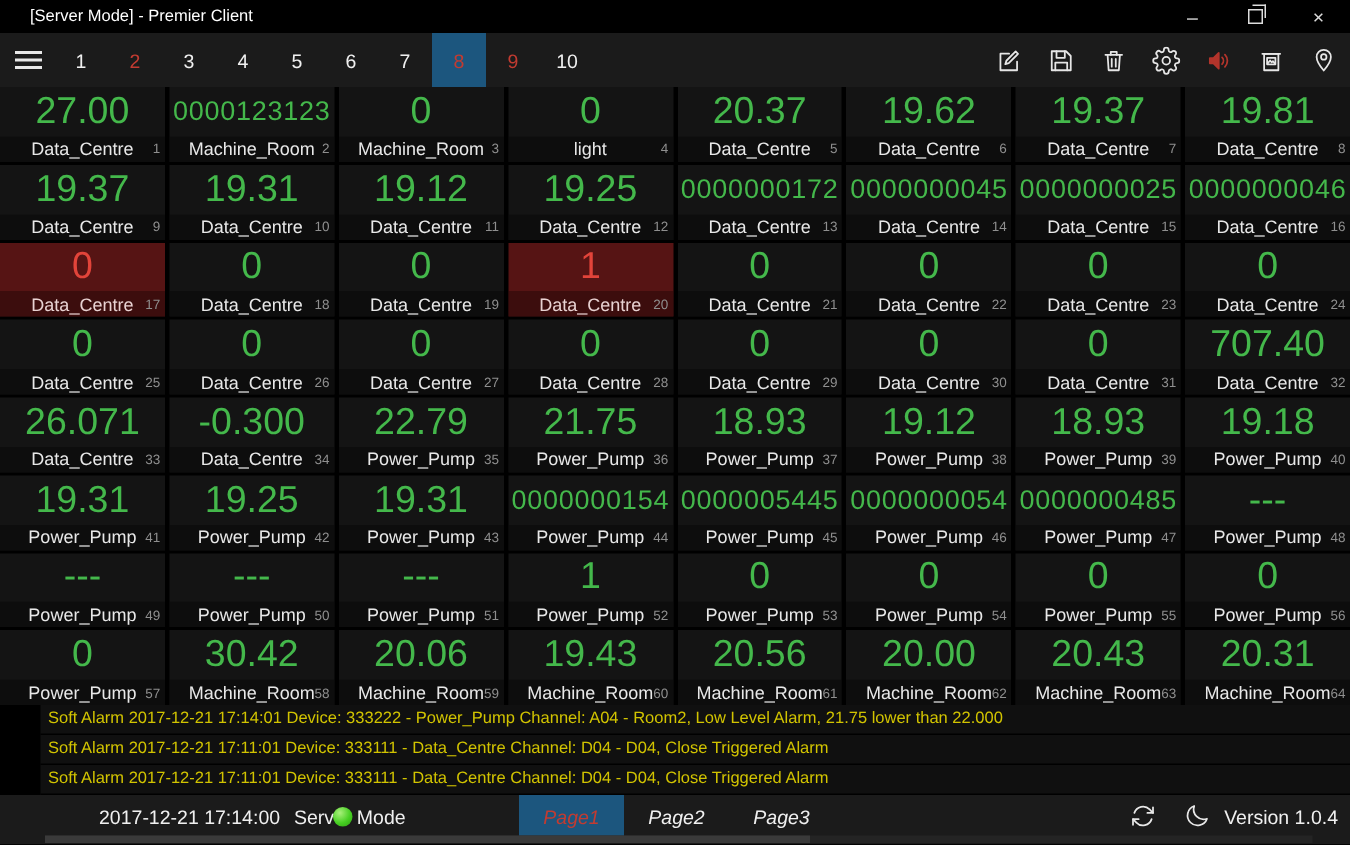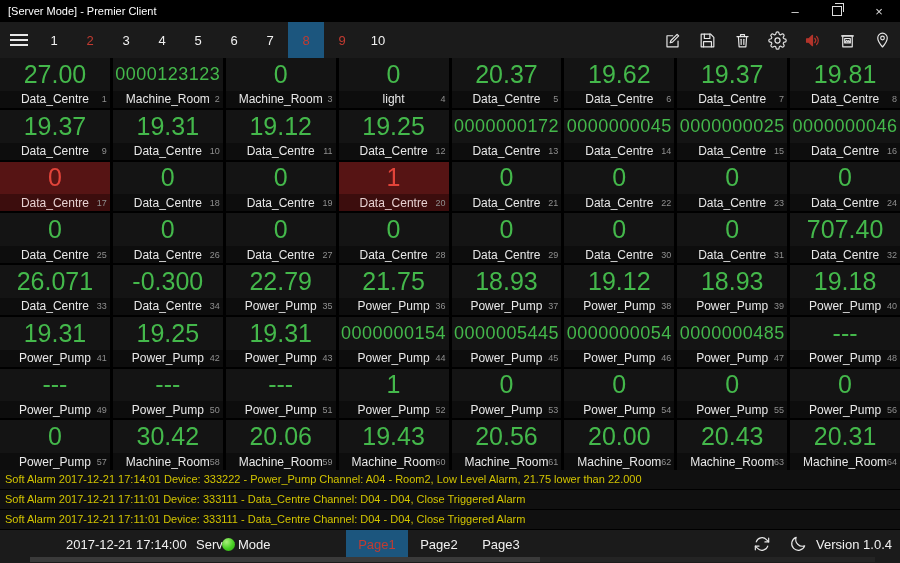--- a/index.html
+++ b/index.html
@@ -2,21 +2,21 @@
 <html><head>
 <meta charset="utf-8">
 <style>
   html,body{margin:0;padding:0;background:#000;}
   #app{position:relative;width:900px;height:563px;background:#000;overflow:hidden;
        font-family:"Liberation Sans",sans-serif;color:#eee;cursor:default;
        --green:#44b84b;--red:#e2443a;--alarm-bg:#561414;--blue:#1c567e;
        --tabred:#c23b31;--yellow:#d2c400;}
   
   .titlebar{height:22px;background:#000;display:flex;align-items:center;}
-  .title{flex:1;padding-left:8px;font-size:11px;color:#fff;white-space:nowrap;}
+  .title{flex:1;padding-left:20px;font-size:11px;color:#fff;white-space:nowrap;}
   .win-controls{display:flex;height:100%;}
   .win-btn{width:42px;display:flex;align-items:center;justify-content:center;color:#ddd;font-size:13px;}
   .restore-box{width:8px;height:8px;border:1px solid #ddd;position:relative;}
   .restore-box::before{content:"";position:absolute;top:-4px;left:2px;width:8px;height:8px;
     border-top:1px solid #ddd;border-right:1px solid #ddd;}
   
   .toolbar{height:36px;background:#1b1b1b;display:flex;align-items:stretch;}
   .hamburger{width:36px;display:flex;flex-direction:column;justify-content:center;gap:3px;
     padding-left:10px;box-sizing:border-box;}
   .hamburger span{width:18px;height:2px;background:#e8e8e8;}
@@ -38,30 +38,30 @@
   .cell-value.small{font-size:18px;letter-spacing:.5px;}
   .cell.alarm .cell-value{color:var(--red);}
   .cell-bottom{height:17px;position:relative;display:flex;align-items:center;justify-content:center;
     background:rgba(0,0,0,.3);font-size:12px;color:#e8e8e8;}
   .cell.alarm .cell-bottom{color:#e8d2d2;}
   .cell-index{position:absolute;right:3px;font-size:9px;color:#8f8f8f;}
   
   .alarm-list{height:60px;background:#000;}
   .alarm-row{box-sizing:border-box;height:20px;line-height:19px;background:#101010;
     border-bottom:1px solid #000;font-size:11px;color:var(--yellow);padding-left:5px;
-    white-space:nowrap;overflow:hidden;}
+    white-space:nowrap;overflow:hidden;margin-left:27px;}
   
   .statusbar{position:relative;height:33px;background:#1b1b1b;font-size:13px;color:#f0f0f0;}
   .sb-item{position:absolute;top:0;height:28px;display:flex;align-items:center;margin-left:48px;}
   .sb-time{left:18px;}
   .sb-mode{left:148px;}
   .sb-led{position:absolute;left:222px;top:8px;width:13px;height:13px;border-radius:50%;
     background:radial-gradient(circle at 35% 30%,#a9f07b,#46cf22 55%,#2f9e12);}
   .sb-tabs{position:absolute;left:346px;top:0;height:28px;display:flex;}
-  .sb-tab{width:62px;display:flex;align-items:center;justify-content:center;}
+  .sb-tab{width:70px;display:flex;align-items:center;justify-content:center;font-style:italic;}
   .sb-tab.active{background:var(--blue);color:var(--tabred);}
   .sb-icon{position:absolute;top:3px;width:22px;height:22px;color:#e8e8e8;
     display:flex;align-items:center;justify-content:center;}
   .sb-icon svg{width:20px;height:20px;fill:none;stroke:currentColor;stroke-width:1.4;
     stroke-linecap:round;stroke-linejoin:round;}
   #sb-sync{left:751px;}
   #sb-moon{left:787px;}
   .sb-version{right:8px;left:auto;}
   .hscroll{position:absolute;left:30px;bottom:1px;width:845px;height:5px;background:#242424;}
   .hscroll-thumb{width:510px;height:100%;background:#3a3a3a;}

